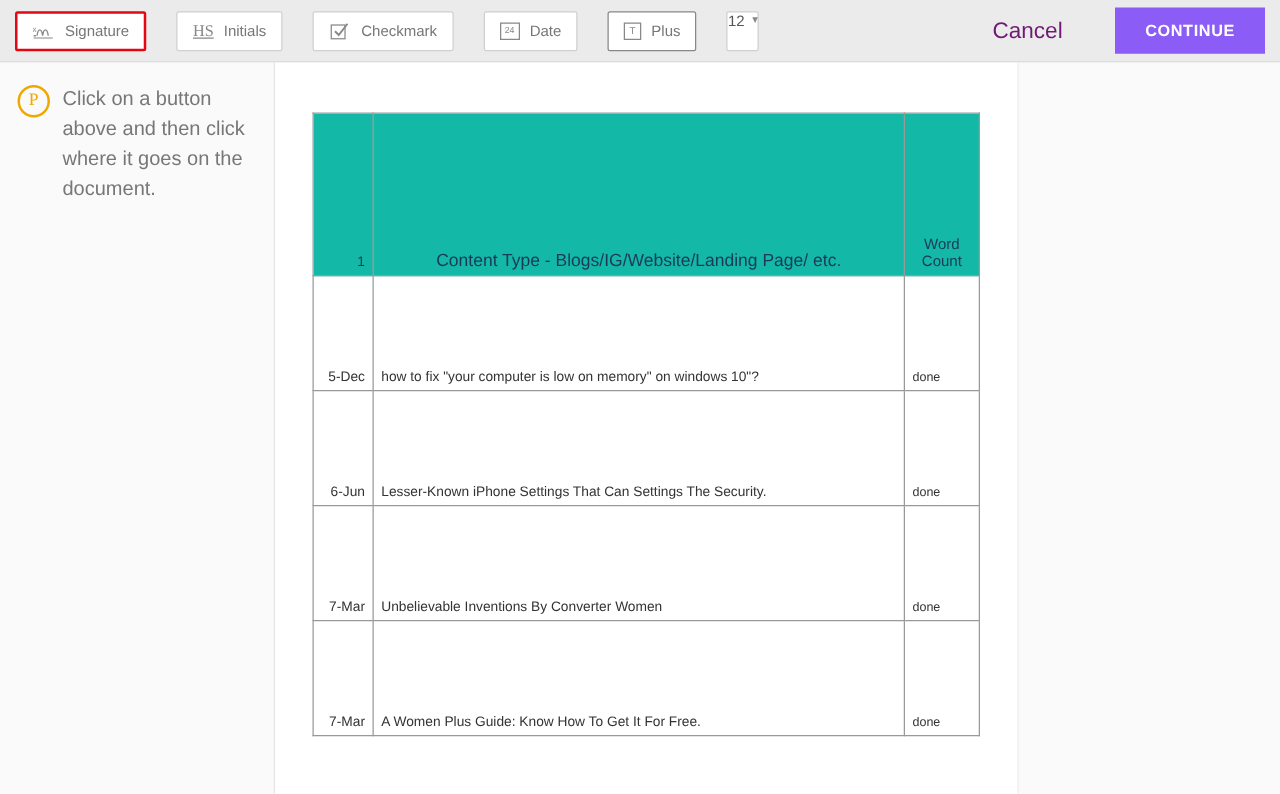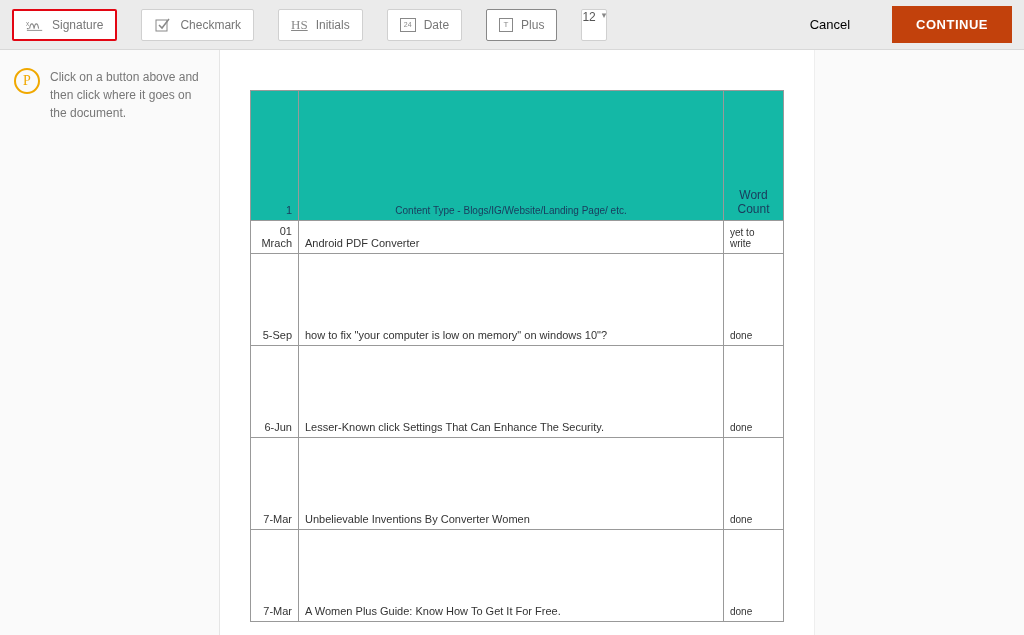--- a/index.html
+++ b/index.html
@@ -44,27 +44,27 @@
       padding: 0 0;
       gap: 6px;
       cursor: pointer;
       font-size: 12px;
       color: #555;
     }
     .spacer { flex: 1; }
     .cancel-btn {
       background: transparent;
       border: none;
-      color: #000000;
-      font-size: 13px;
+      color: #701a75;
+      font-size: 18px;
       cursor: pointer;
       padding: 0 18px;
     }
     .continue-btn {
-      background: #c2410c;
+      background: #8b5cf6;
       color: #fff;
       border: none;
       font-size: 13px;
       font-weight: bold;
       letter-spacing: 0.5px;
       padding: 11px 24px;
       cursor: pointer;
     }
     
     .content-area {
@@ -86,21 +86,21 @@
       border-radius: 50%;
       display: flex;
       align-items: center;
       justify-content: center;
       color: #f0a800;
       font-family: Georgia, serif;
       font-size: 14px;
       flex-shrink: 0;
     }
     .sidebar-text {
-      font-size: 12px;
+      font-size: 16px;
       color: #777;
       line-height: 1.5;
     }
     
     .doc-viewport {
       flex: 1;
       background: #fff;
       overflow-y: scroll;
       padding: 40px 30px;
       display: flex;
@@ -130,21 +130,21 @@
     }
     .data-table th.col-num {
       width: 48px;
       height: 130px;
       text-align: right;
       vertical-align: bottom;
     }
     .data-table th.col-content {
       text-align: center;
       vertical-align: bottom;
-      font-size: 10px;
+      font-size: 14px;
     }
     .data-table th.col-word {
       width: 60px;
       text-align: center;
       vertical-align: bottom;
       font-size: 12px;
     }
     .data-table td {
       border: 1px solid #999;
       padding: 4px 6px;
@@ -171,32 +171,32 @@
       <svg width="20" height="14" viewBox="0 0 20 14">
           <path d="M1 11 L3 11 M4 11 C5 4, 8 4, 9 11 C10 4, 13 4, 14 11" stroke="#888" stroke-width="1.2" fill="none"></path>
           <line x1="1" y1="13" x2="18" y2="13" stroke="#888" stroke-width="1"></line>
           <text x="0" y="8" font-size="7" fill="#888">x</text>
         </svg>
     </span>
     <span>Signature</span>
   </div>
 
   <div class="tool-btn">
+    <span class="hs-text">HS</span>
+    <span>Initials</span>
+  </div>
+
+  <div class="tool-btn">
     <span class="tool-icon">
       <svg width="16" height="16" viewBox="0 0 16 16">
           <rect x="1" y="3" width="11" height="11" fill="none" stroke="#888" stroke-width="1"></rect>
           <path d="M4 8 L7 11 L14 2" stroke="#888" stroke-width="1.5" fill="none"></path>
         </svg>
     </span>
     <span>Checkmark</span>
-  </div>
-
-  <div class="tool-btn">
-    <span class="hs-text">HS</span>
-    <span>Initials</span>
   </div>
 
   <div class="tool-btn">
     <span class="tool-icon" style="border:1px solid #888;width:16px;height:14px;font-size:7px;color:#888;display:flex;align-items:center;justify-content:center;">
       <span>24</span>
     </span>
     <span>Date</span>
   </div>
 
   <div class="tool-btn active">
@@ -233,33 +233,28 @@
     <div class="doc-page">
       <table class="data-table">
         <thead>
           <tr>
             <th class="col-num">1</th>
             <th class="col-content">Content Type - Blogs/IG/Website/Landing Page/ etc.</th>
             <th class="col-word">Word Count</th>
           </tr>
         </thead>
         <tbody>
-          <tr class="short-row">
-            <td class="date-cell">01 Mrach</td>
-            <td>Android PDF Converter</td>
-            <td class="status-cell">yet to write</td>
-          </tr>
-          <tr class="tall-row">
-            <td class="date-cell">5-Sep</td>
+          <tr class="tall-row">
+            <td class="date-cell">5-Dec</td>
             <td>how to fix "your computer is low on memory" on windows 10"?</td>
             <td class="status-cell">done</td>
           </tr>
           <tr class="tall-row">
             <td class="date-cell">6-Jun</td>
-            <td>Lesser-Known click Settings That Can Enhance The Security.</td>
+            <td>Lesser-Known iPhone Settings That Can Settings The Security.</td>
             <td class="status-cell">done</td>
           </tr>
           <tr class="tall-row">
             <td class="date-cell">7-Mar</td>
             <td>Unbelievable Inventions By Converter Women</td>
             <td class="status-cell">done</td>
           </tr>
           <tr class="tall-row">
             <td class="date-cell">7-Mar</td>
             <td>A Women Plus Guide: Know How To Get It For Free.</td>

